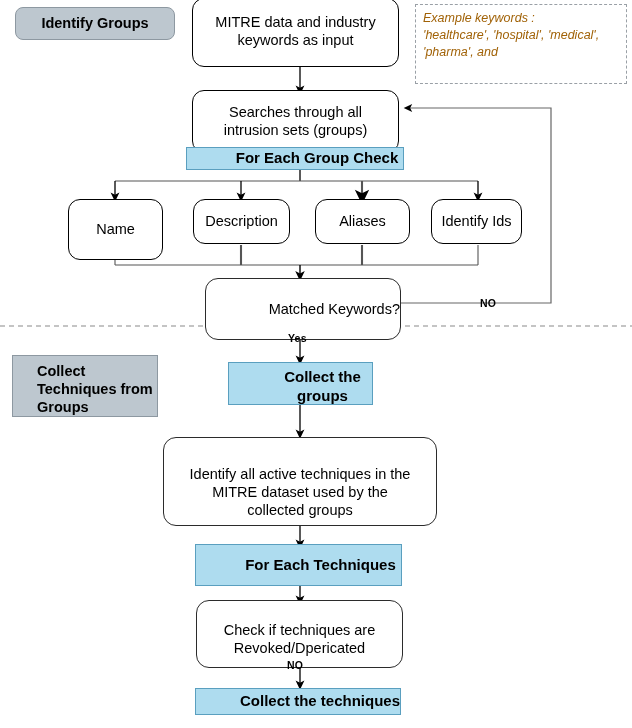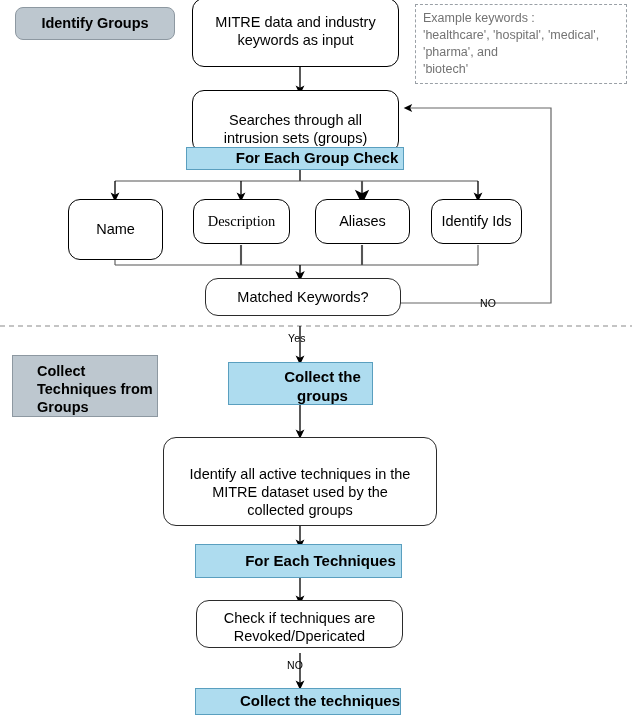--- a/index.html
+++ b/index.html
@@ -67,26 +67,27 @@
   }
   .dashed-note {
     border: 1.2px dashed #9aa0a6;
     background: #ffffff;
     font-size: 12.5px;
     text-align: left;
     justify-content: flex-start;
     align-items: flex-start;
     padding: 5px 6px 4px 7px;
     line-height: 1.35;
-    color: #737373;
+    color: #a16207;
+    font-style: italic;
   }
   .edge-label {
     position: absolute;
     font-size: 10.5px;
-    font-weight: normal;
+    font-weight: bold;
     color: #000;
     letter-spacing: 0.2px;
   }
   .nowrap { white-space: nowrap; }
 </style>
 </head>
 <body>
 
 <div id="canvas">
 
@@ -134,51 +135,50 @@
   </svg>
 
   <div class="node gray" style="left:15px; top:7px; width:160px; height:33px;border-radius:8px;">
     <span class="nowrap">Identify Groups</span>
   </div>
 
   <div class="node dashed-note" style="left:415px; top:4px; width:212px; height:80px; display:block;">
     <div>Example keywords :</div>
     <div>'healthcare', 'hospital', 'medical',</div>
     <div>'pharma', and</div>
-    <div>'biotech'</div>
   </div>
 
   <div class="node rounded" style="left:192px; top:-2px; width:207px; height:69px; display:block; padding-top:14px;">
     <div>MITRE data and industry</div>
     <div>keywords as input</div>
   </div>
 
-  <div class="node rounded" style="left:192px; top:90px; width:207px; height:63px; display:block; padding-top:20px;">
+  <div class="node rounded" style="left:192px; top:90px; width:207px; height:63px; display:block; padding-top:12px;">
     <div>Searches through all</div>
     <div>intrusion sets (groups)</div>
   </div>
 
   <div class="node blue" style="left:186px; top:147px; width:218px; height:23px;">
     <span class="nowrap">For Each Group Check</span>
   </div>
 
   <div class="node rounded" style="left:68px; top:199px; width:95px; height:61px;">
     <span class="nowrap">Name</span>
   </div>
-  <div class="node rounded" style="left:193px; top:199px; width:97px; height:45px;font-family:Liberation Serif, serif;">
+  <div class="node rounded" style="left:193px; top:199px; width:97px; height:45px;">
     <span class="nowrap">Description</span>
   </div>
   <div class="node rounded" style="left:315px; top:199px; width:95px; height:45px;">
     <span class="nowrap">Aliases</span>
   </div>
   <div class="node rounded" style="left:431px; top:199px; width:91px; height:45px;">
     <span class="nowrap">Identify Ids</span>
   </div>
 
-  <div class="node rounded-thin" style="left:205px; top:278px; width:196px; height:38px;">
+  <div class="node rounded-thin" style="left:205px; top:278px; width:196px; height:62px;justify-content:flex-end;">
     <span class="nowrap">Matched Keywords?</span>
   </div>
 
   <div class="edge-label" style="left:480px; top:297px;">NO</div>
 
   <div class="edge-label" style="left:288px; top:332px;">Yes</div>
 
   <div class="node gray gray-left" style="left:12px; top:355px; width:146px; height:62px; display:block; padding-top:6px; padding-left:24px; text-align:left;">
     <div>Collect</div>
     <div>Techniques from</div>
@@ -189,25 +189,25 @@
     <div>Collect the</div>
     <div>groups</div>
   </div>
 
   <div class="node rounded-thin" style="left:163px; top:437px; width:274px; height:89px; display:block; padding-top:27px;">
     <div>Identify all active techniques in the</div>
     <div>MITRE dataset used by the</div>
     <div>collected groups</div>
   </div>
 
-  <div class="node blue" style="left:195px; top:544px; width:207px; height:34px;">
+  <div class="node blue" style="left:195px; top:544px; width:207px; height:42px;">
     <span class="nowrap">For Each Techniques</span>
   </div>
 
-  <div class="node rounded-thin" style="left:196px; top:600px; width:207px; height:48px; display:block; padding-top:8px;">
+  <div class="node rounded-thin" style="left:196px; top:600px; width:207px; height:68px; display:block; padding-top:20px;">
     <div>Check if techniques are</div>
     <div>Revoked/Dpericated</div>
   </div>
 
   <div class="edge-label" style="left:287px; top:659px;">NO</div>
 
   <div class="node blue" style="left:195px; top:688px; width:206px; height:27px;">
     <span class="nowrap">Collect the techniques</span>
   </div>
 

